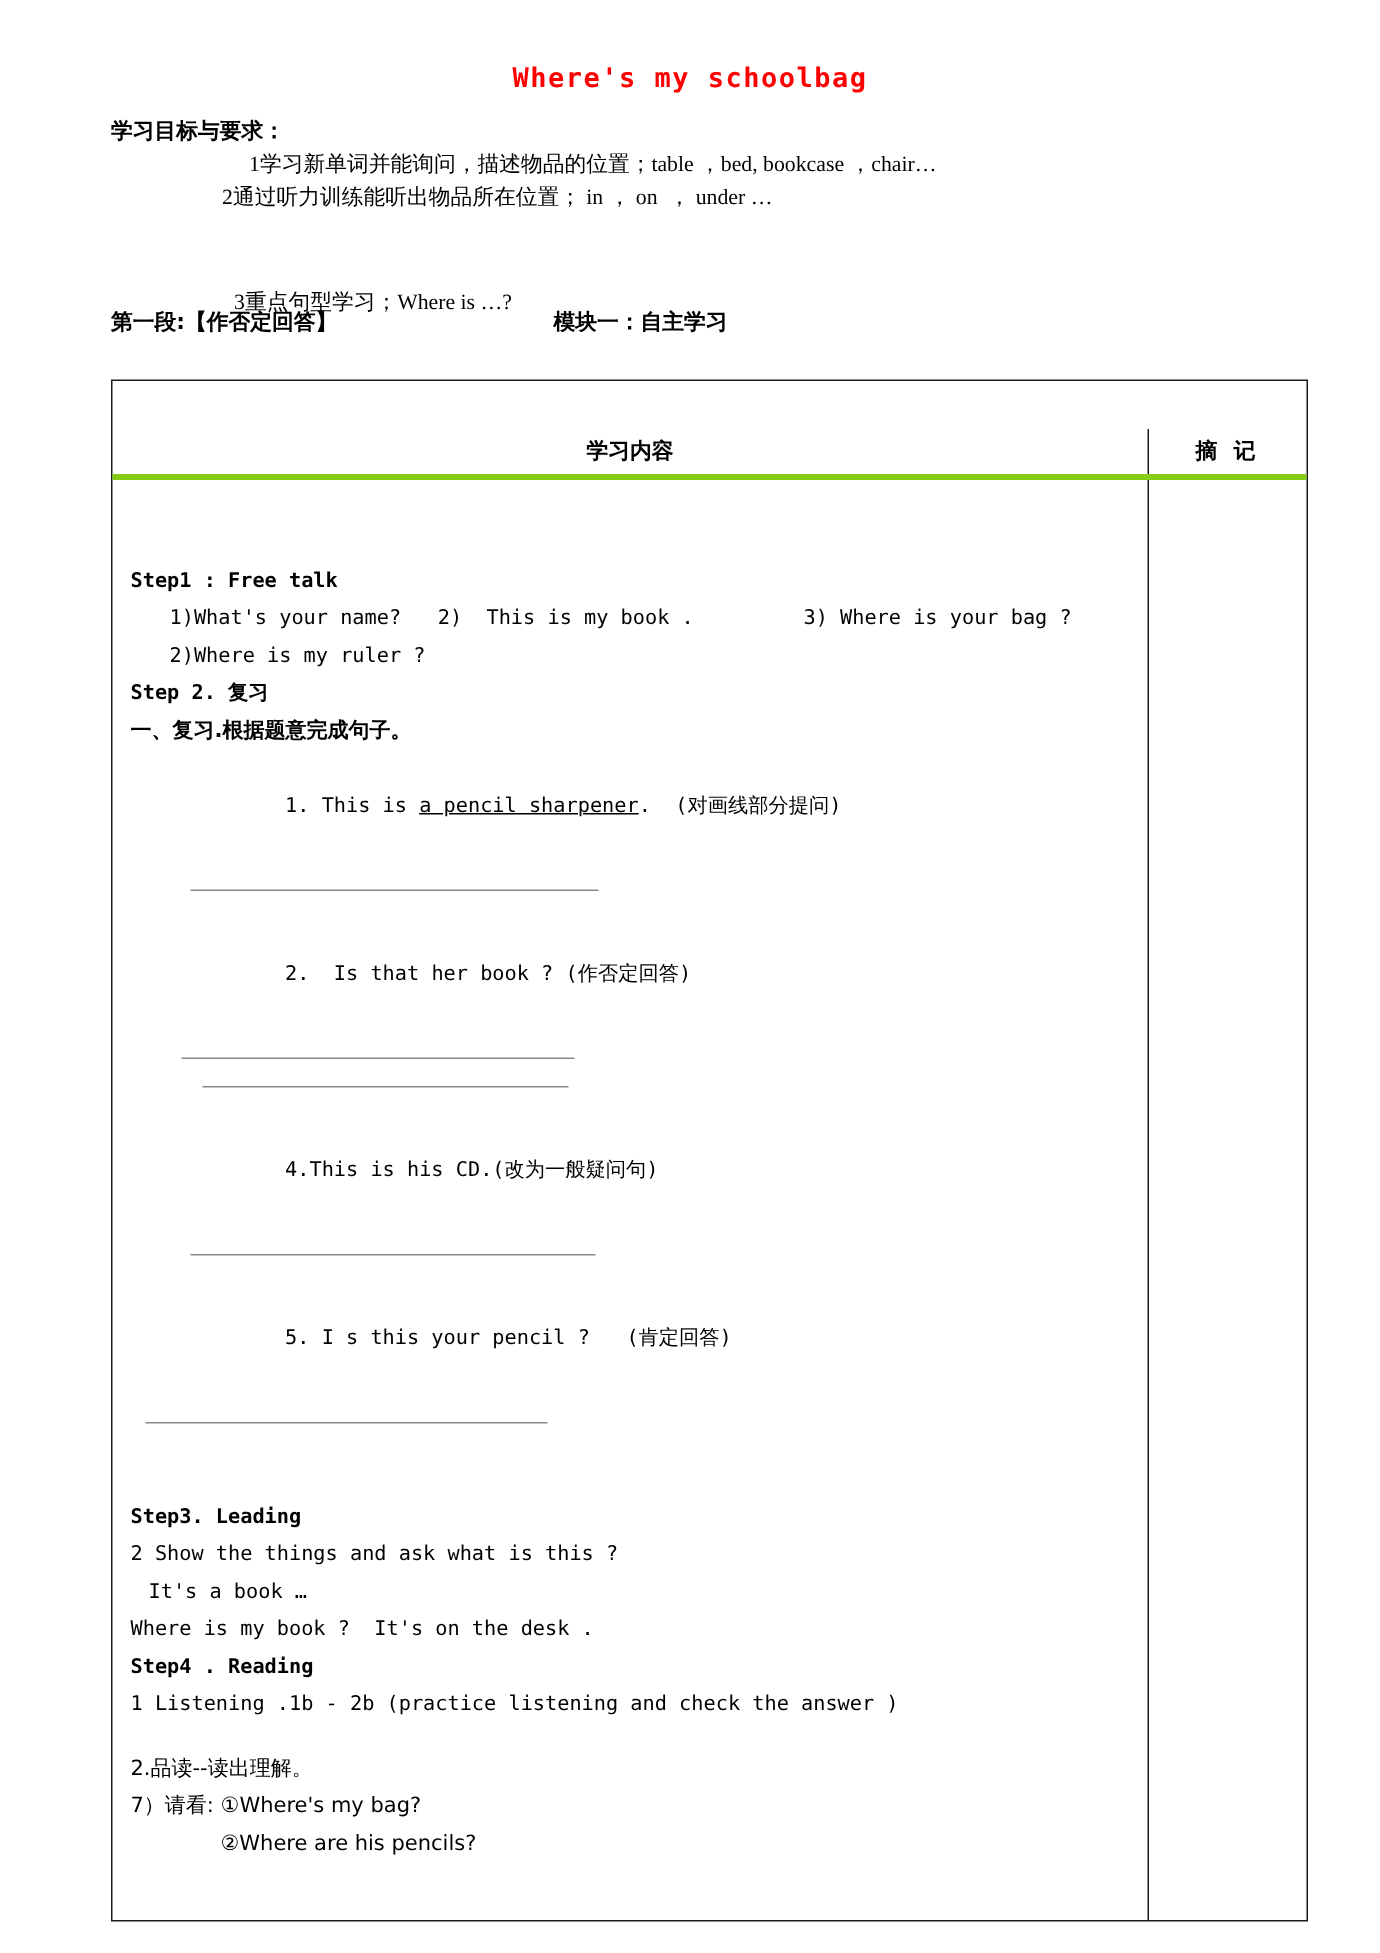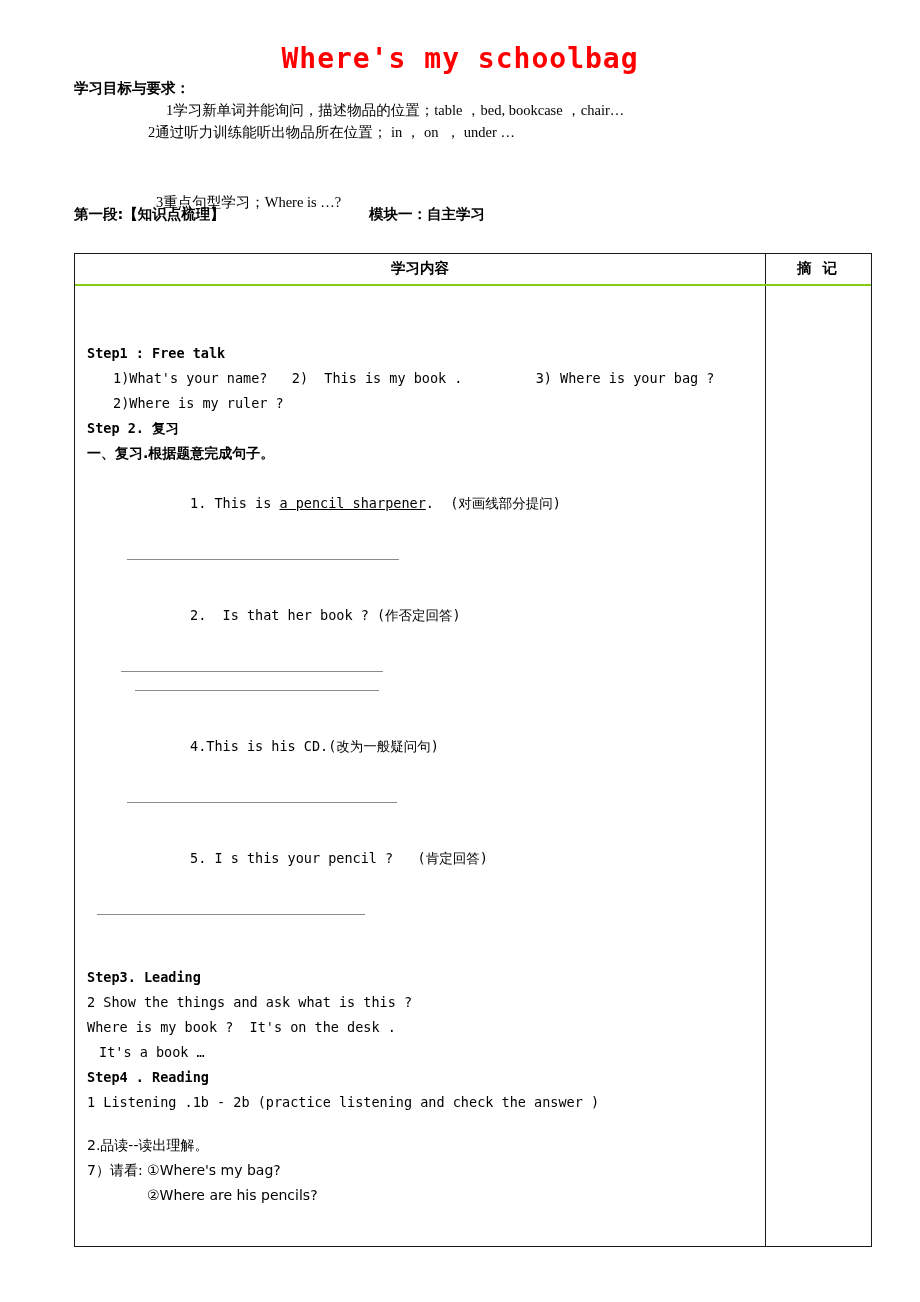--- a/index.html
+++ b/index.html
@@ -18,21 +18,21 @@
 
   
   .doc-title {
     position: absolute;
     left: 0;
     top: 42px;
     width: 920px;
     text-align: center;
     color: #ff0000;
     font-family: "DejaVu Sans Mono", "Liberation Mono", monospace;
-    font-size: 28px;
+    font-size: 18px;
     font-weight: bold;
     letter-spacing: 1px;
   }
 
   
   .objectives {
     position: absolute;
     left: 74px;
     top: 78px;
     width: 800px;
@@ -76,21 +76,22 @@
     position: absolute;
     left: 74px;
     top: 253px;
     width: 798px;
     border: 1px solid #1a1a1a;
     box-sizing: border-box;
     background: #ffffff;
   }
   .table-head {
     display: flex;
-    border-bottom: 2px solid #84cc16;
+    border-bottom: 4px solid #84cc16;
+    margin-top: 32px;
   }
   .head-content {
     flex: 0 0 691px;
     box-sizing: border-box;
     text-align: center;
     padding: 5px 0 6px 0;
     font-family: "DejaVu Sans", "Liberation Sans", sans-serif;
     font-size: 14.5px;
     font-weight: bold;
     border-right: 1px solid #1a1a1a;
@@ -163,21 +164,21 @@
 <div class="doc-title">Where's my schoolbag</div>
 
 <div class="objectives">
   <div class="obj-heading cjk">学习目标与要求：</div>
   <div class="obj-line l1">1学习新单词并能询问，描述物品的位置；table ，bed, bookcase ，chair…</div>
   <div class="obj-line l2">2通过听力训练能听出物品所在位置； in ， on  ， under …</div>
   <div class="obj-line l3">3重点句型学习；Where is …?</div>
 </div>
 
 <div class="segment-row">
-  <span class="seg-left">第一段:【知识点梳理】</span>
+  <span class="seg-left">第一段:【作否定回答】</span>
   <span>模块一：自主学习</span>
 </div>
 
 <div class="main-table">
 
   <div class="table-head">
     <div class="head-content">学习内容</div>
     <div class="head-notes">摘 记</div>
   </div>
 
@@ -211,22 +212,22 @@
 
       <div class="ln indent2">
         <span>5.</span><span> I s this your pencil ?   (肯定回答)</span>
       </div>
       <div class="blank-rule br-5"></div>
 
       <div class="spacer-40"></div>
 
       <div class="ln bold">Step3. Leading</div>
       <div class="ln">2 Show the things and ask what is this ?</div>
+      <div class="ln indent-sm">It's a book …</div>
       <div class="ln">Where is my book ?  It's on the desk .</div>
-      <div class="ln indent-sm">It's a book …</div>
 
       <div class="ln bold">Step4 . Reading</div>
       <div class="ln">1 Listening .1b - 2b (practice listening and check the answer )</div>
 
       <div class="spacer-18"></div>
 
       <div class="ln cjknorm">2.品读--读出理解。</div>
       <div class="ln cjknorm">7）请看: ①Where's my bag?</div>
       <div class="ln cjknorm indent3">②Where are his pencils?</div>
 

